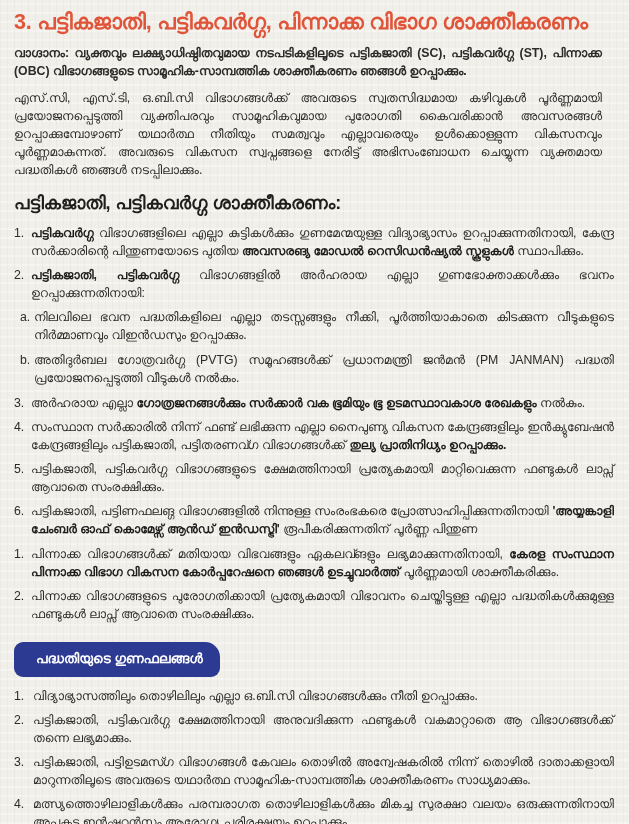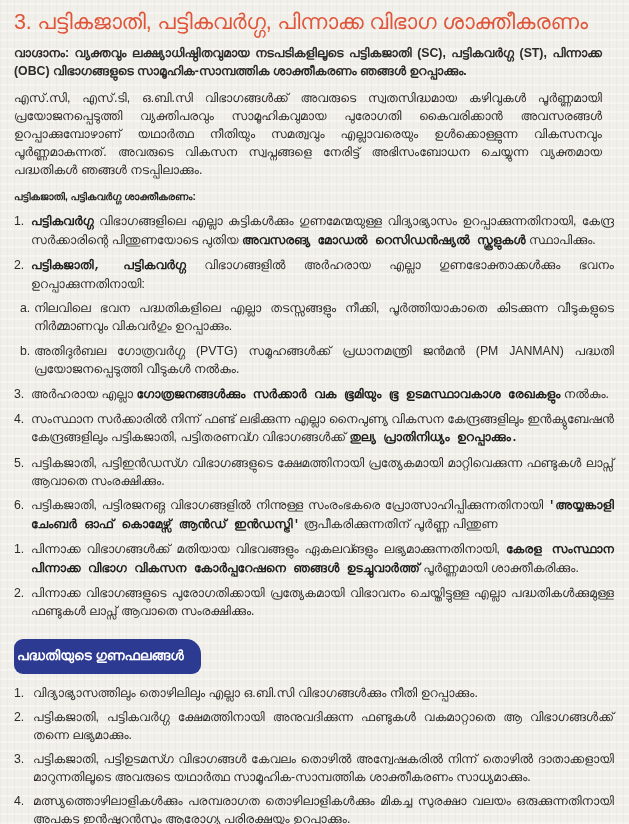--- a/index.html
+++ b/index.html
@@ -16,47 +16,47 @@
     font-family:"Liberation Sans","DejaVu Sans",sans-serif;
     font-size:12.3px;
     line-height:1.47;
     overflow:hidden;
   }
   .title{
     margin:2px 0 9px 0;
     color:#e0553a;
     font-size:21.5px;
     line-height:1.15;
-    font-weight:400;
+    font-weight:700;
     letter-spacing:-0.2px;
   }
   .para{margin:0 12px 9px 0;text-align:justify;}
   .para.bold{font-weight:bold;}
   .sec{
     margin:11px 0 7px 0;
-    font-size:10px;
+    font-size:18px;
     font-weight:bold;
     color:#1f1e1c;
   }
   .list{margin:0;}
   .item{display:flex;margin:0 0 6px 0;}
   .item .mk{flex:none;width:17px;}
   .item .tx{flex:1;text-align:justify;}
   .item.sub{margin-left:6px;margin-bottom:7px;}
   .item.sub .mk{width:14px;}
   .benefits .item .mk{width:19px;}
-  b{font-weight:bold;color:#1f1e1c;font-family:Liberation Mono, monospace;}
+  b{font-weight:bold;color:#1f1e1c;}
   .badge{
     display:inline-block;
     margin:13px 0 10px 0;
     background:#2c3a92;
     color:#ffffff;
     font-weight:bold;
     font-size:13.5px;
-    padding:7px 17px 8px 3px;
+    padding:7px 17px 8px 22px;
     border-radius:9px 15px 9px 9px;
   }
   .badge span{color:#ffffff;}
 </style>
 </head>
 <body>
 
 <div class="page">
 
   <h1 class="title">3. പട്ടികജാതി, പട്ടികവർഗ്ഗ, പിന്നാക്ക വിഭാഗ ശാക്തീകരണം</h1>
@@ -74,46 +74,46 @@
       <span class="tx"><b>പട്ടികവർഗ്ഗ</b><span> വിഭാഗങ്ങളിലെ എല്ലാ കുട്ടികൾക്കും ഗുണമേന്മയുള്ള വിദ്യാഭ്യാസം ഉറപ്പാക്കുന്നതിനായി, കേന്ദ്ര സർക്കാരിന്റെ പിന്തുണയോടെ പുതിയ </span><b>അവസരങ്യ മോഡൽ റെസിഡൻഷ്യൽ സ്കൂളുകൾ</b><span> സ്ഥാപിക്കും.</span></span>
     </div>
 
     <div class="item">
       <span class="mk">2.</span>
       <span class="tx"><b>പട്ടികജാതി, പട്ടികവർഗ്ഗ</b><span> വിഭാഗങ്ങളിൽ അർഹരായ എല്ലാ ഗുണഭോക്താക്കൾക്കും ഭവനം ഉറപ്പാക്കുന്നതിനായി:</span></span>
     </div>
 
     <div class="item sub">
       <span class="mk">a.</span>
-      <span class="tx"><span>നിലവിലെ ഭവന പദ്ധതികളിലെ എല്ലാ തടസ്സങ്ങളും നീക്കി, പൂർത്തിയാകാതെ കിടക്കുന്ന വീടുകളുടെ നിർമ്മാണവും വികവർഗും ഉറപ്പാക്കും.</span></span>
+      <span class="tx"><span>നിലവിലെ ഭവന പദ്ധതികളിലെ എല്ലാ തടസ്സങ്ങളും നീക്കി, പൂർത്തിയാകാതെ കിടക്കുന്ന വീടുകളുടെ നിർമ്മാണവും വിഇൻഡസും ഉറപ്പാക്കും.</span></span>
     </div>
 
     <div class="item sub">
       <span class="mk">b.</span>
       <span class="tx"><span>അതിദുർബല ഗോത്രവർഗ്ഗ (PVTG) സമൂഹങ്ങൾക്ക് പ്രധാനമന്ത്രി ജൻമൻ (PM JANMAN) പദ്ധതി പ്രയോജനപ്പെടുത്തി വീടുകൾ നൽകും.</span></span>
     </div>
 
     <div class="item">
       <span class="mk">3.</span>
       <span class="tx"><span>അർഹരായ എല്ലാ </span><b>ഗോത്രജനങ്ങൾക്കും സർക്കാർ വക ഭൂമിയും ഭൂ ഉടമസ്ഥാവകാശ രേഖകളും</b><span> നൽകും.</span></span>
     </div>
 
     <div class="item">
       <span class="mk">4.</span>
       <span class="tx"><span>സംസ്ഥാന സർക്കാരിൽ നിന്ന് ഫണ്ട് ലഭിക്കുന്ന എല്ലാ നൈപുണ്യ വികസന കേന്ദ്രങ്ങളിലും ഇൻക്യുബേഷൻ കേന്ദ്രങ്ങളിലും പട്ടികജാതി, പട്ടിതരണവ്ഗ വിഭാഗങ്ങൾക്ക് </span><b>തുല്യ പ്രാതിനിധ്യം ഉറപ്പാക്കും.</b></span>
     </div>
 
     <div class="item">
       <span class="mk">5.</span>
-      <span class="tx"><span>പട്ടികജാതി, പട്ടിഇൻഡസ്ഗ വിഭാഗങ്ങളുടെ ക്ഷേമത്തിനായി പ്രത്യേകമായി മാറ്റിവെക്കുന്ന ഫണ്ടുകൾ ലാപ്സ് ആവാതെ സംരക്ഷിക്കും.</span></span>
+      <span class="tx"><span>പട്ടികജാതി, പട്ടികവർഗ്ഗ വിഭാഗങ്ങളുടെ ക്ഷേമത്തിനായി പ്രത്യേകമായി മാറ്റിവെക്കുന്ന ഫണ്ടുകൾ ലാപ്സ് ആവാതെ സംരക്ഷിക്കും.</span></span>
     </div>
 
     <div class="item">
       <span class="mk">6.</span>
-      <span class="tx"><span>പട്ടികജാതി, പട്ടിരജനങ്ഗ വിഭാഗങ്ങളിൽ നിന്നുള്ള സംരംഭകരെ പ്രോത്സാഹിപ്പിക്കുന്നതിനായി </span><b>'അയ്യങ്കാളി ചേംബർ ഓഫ് കൊമേഴ്സ് ആൻഡ് ഇൻഡസ്ട്രി'</b><span> രൂപീകരിക്കുന്നതിന് പൂർണ്ണ പിന്തുണ</span></span>
+      <span class="tx"><span>പട്ടികജാതി, പട്ടിണഫലങ്ഗ വിഭാഗങ്ങളിൽ നിന്നുള്ള സംരംഭകരെ പ്രോത്സാഹിപ്പിക്കുന്നതിനായി </span><b>'അയ്യങ്കാളി ചേംബർ ഓഫ് കൊമേഴ്സ് ആൻഡ് ഇൻഡസ്ട്രി'</b><span> രൂപീകരിക്കുന്നതിന് പൂർണ്ണ പിന്തുണ</span></span>
     </div>
 
   </div>
 
 
   <div class="list">
 
     <div class="item">
       <span class="mk">1.</span>
       <span class="tx"><span>പിന്നാക്ക വിഭാഗങ്ങൾക്ക് മതിയായ വിഭവങ്ങളും ഏകലവ്ങളും ലഭ്യമാക്കുന്നതിനായി, </span><b>കേരള സംസ്ഥാന പിന്നാക്ക വിഭാഗ വികസന കോർപ്പറേഷനെ ഞങ്ങൾ ഉടച്ചുവാർത്ത്</b><span> പൂർണ്ണമായി ശാക്തീകരിക്കും.</span></span>

